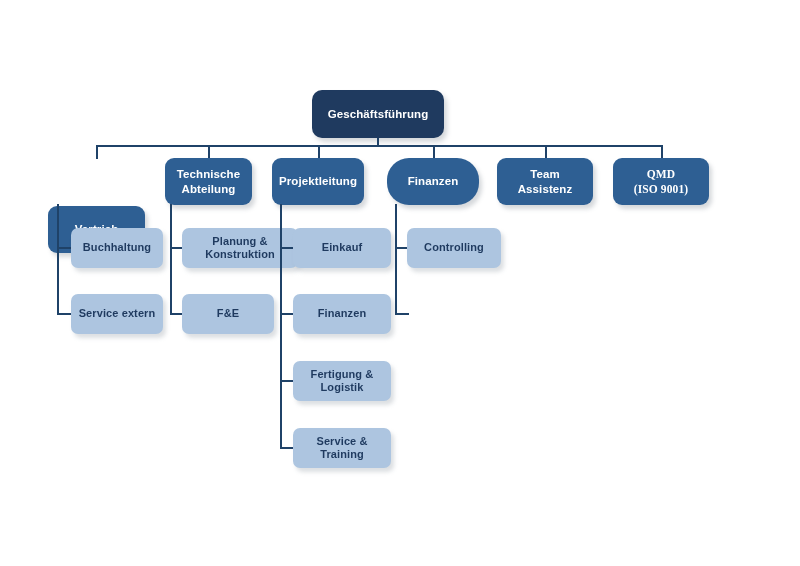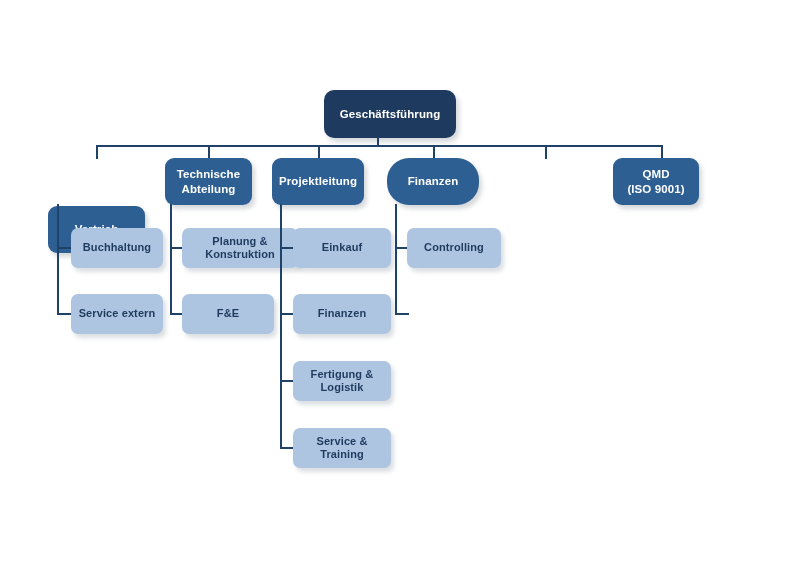--- a/index.html
+++ b/index.html
@@ -74,21 +74,21 @@
     font-weight: 700;
     border-radius: 7px;
     box-shadow: 3px 4px 4px rgba(150,158,168,0.33);
   }
 </style>
 </head>
 <body>
 
 <div id="canvas">
 
-  <div class="node root" style="left:312px; top:90px; width:132px; height:48px;margin-left:12px;">
+  <div class="node root" style="left:312px; top:90px; width:132px; height:48px;">
     <span class="label">Geschäftsführung</span>
   </div>
 
   <div class="line v" style="left:377px; top:138px; height:9px;"></div>
 
   <div class="line h" style="left:96px; top:145px; width:566px;"></div>
 
   <div class="line v" style="left:96px; top:145px; height:14px;"></div>
   <div class="line v" style="left:208px; top:145px; height:14px;"></div>
   <div class="line v" style="left:318px; top:145px; height:14px;"></div>
@@ -106,22 +106,25 @@
   </div>
 
   <div class="node dark" style="left:272px; top:158px; width:92px; height:47px;">
     <span class="label">Projektleitung</span>
   </div>
 
   <div class="node dark" style="left:387px; top:158px; width:92px; height:47px;border-radius:22px;">
     <span class="label">Finanzen</span>
   </div>
 
+  <div class="node dark" style="left:497px; top:158px; width:96px; height:47px;">
+    <span class="label">Team Assistenz</span>
+  </div>
 
-  <div class="node dark" style="left:613px; top:158px; width:86px; height:47px;">
+  <div class="node dark" style="left:613px; top:158px; width:96px; height:47px;font-family:Liberation Serif, serif;">
     <span class="label">QMD
 (ISO 9001)</span>
   </div>
 
   <div class="line v" style="left:57px; top:204px; height:110px;"></div>
   <div class="line h" style="left:57px; top:247px; width:15px;"></div>
   <div class="line h" style="left:57px; top:313px; width:15px;"></div>
 
   <div class="node light" style="left:71px; top:228px; width:92px; height:40px;">
     <span class="label">Buchhaltung</span>

